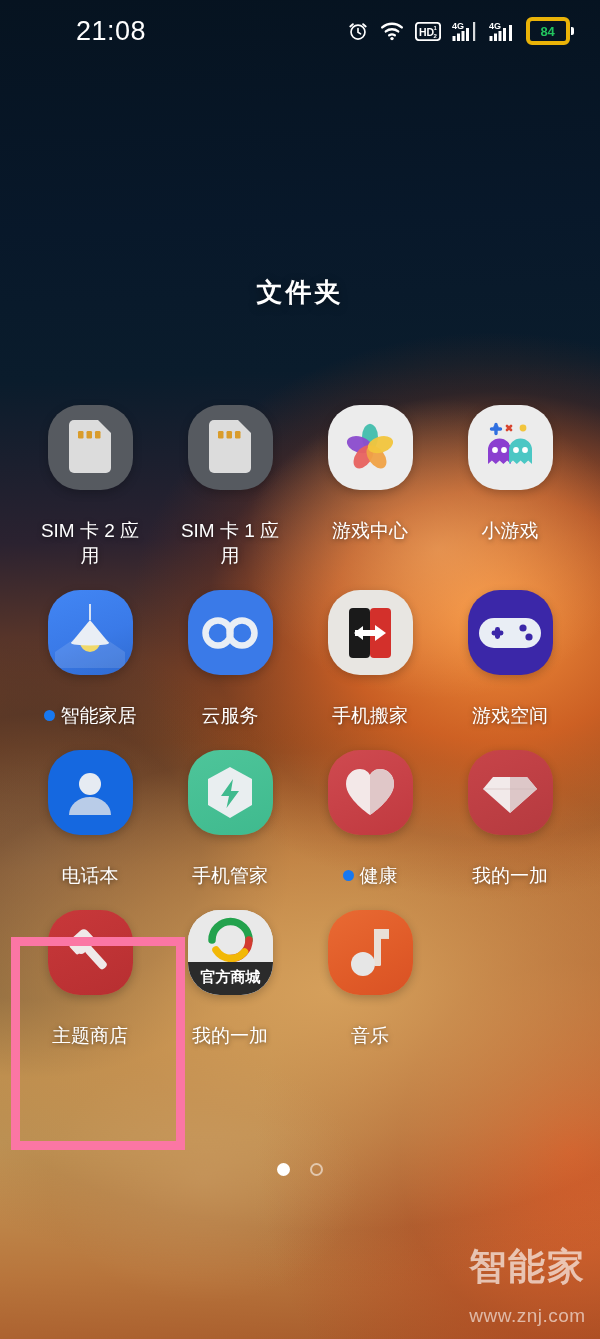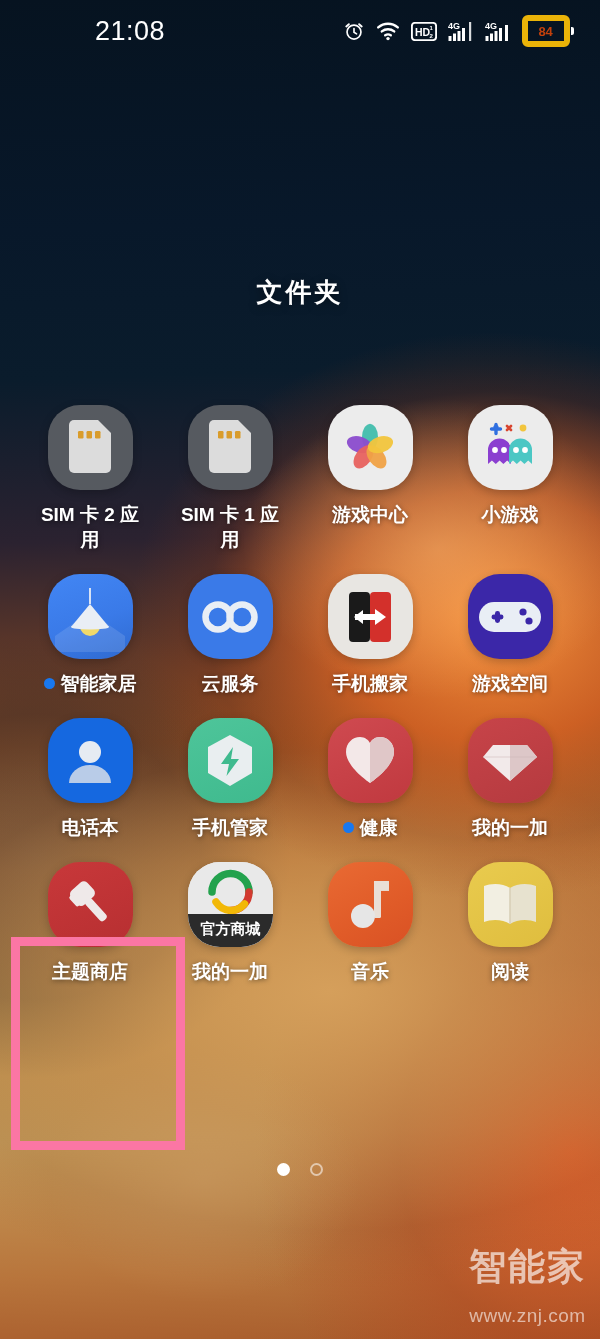--- a/index.html
+++ b/index.html
@@ -47,43 +47,43 @@
     justify-content: space-between;
     padding: 0 26px;
     box-sizing: border-box;
     color: #fff;
     z-index: 10;
   }
   #status-time {
     font-size: 27px;
     font-weight: 400;
     letter-spacing: 0.5px;
-    margin-left: 69px;
+    margin-left: 50px;
   }
   #status-icons {
     display: flex;
     align-items: center;
     gap: 11px;
   }
   .sicon { display: block; }
   .battery {
     display: flex;
     align-items: center;
   }
   .batt-body {
     width: 36px; height: 20px;
-    border: 6px solid #eab308;
+    border: 4px solid #eab308;
     border-radius: 6px;
     display: flex;
     align-items: center;
     justify-content: center;
     font-size: 13px;
     font-weight: 600;
     letter-spacing: -0.3px;
-    color: #c2410c;
+    color: #22c55e;
   }
   .batt-cap {
     width: 3px; height: 8px;
     background: #fff;
     border-radius: 0 2px 2px 0;
     margin-left: 1.5px;
   }
 
   
   #folder-title {
@@ -120,24 +120,24 @@
     width: 85px; height: 85px;
     border-radius: 32px;
     position: relative;
     overflow: hidden;
     box-shadow: 0 3px 10px rgba(0,0,0,0.22);
     display: flex;
     align-items: center;
     justify-content: center;
   }
   .app-label {
-    margin-top: 12px;
+    margin-top: 28px;
     color: #fff;
     font-size: 19px;
-    font-weight: 700;
+    font-weight: 400;
     line-height: 1.32;
     text-align: center;
     max-width: 116px;
     text-shadow: 0 1px 5px rgba(0,0,0,0.5);
     position: relative;
     display: flex;
     align-items: flex-start;
     justify-content: center;
     gap: 6px;
   }
@@ -481,32 +481,20 @@
           <rect x="29" y="6" width="7" height="37" rx="1.5" fill="#e9dfd6"></rect>
           <rect x="29" y="6" width="15" height="9" rx="2" fill="#e9dfd6"></rect>
           <circle cx="18" cy="41" r="12" fill="#e6e6e6"></circle>
         </svg>
       </div>
       <div class="app-label">
         <span class="label-text">音乐</span>
       </div>
     </div>
 
-    <div class="app">
-      <div class="icon-wrap" style="background:linear-gradient(150deg,#e9cb4e 0%,#dfbd3e 100%);">
-        <svg width="62" height="50" viewBox="0 0 62 50">
-          <path d="M31 8 C24 3 12 3 5 6 V42 C12 39 24 39 31 44 Z" fill="#f2efe2"></path>
-          <path d="M31 8 C38 3 50 3 57 6 V42 C50 39 38 39 31 44 Z" fill="#e7e2cf"></path>
-          <path d="M31 8 V44" stroke="#d8d0b8" stroke-width="1.6"></path>
-        </svg>
-      </div>
-      <div class="app-label">
-        <span class="label-text">阅读</span>
-      </div>
-    </div>
   </div>
 
   <div id="page-dots">
     <div class="dot active"></div>
     <div class="dot inactive"></div>
   </div>
 
   <div id="highlight-box"></div>
 
   <div id="watermark">

